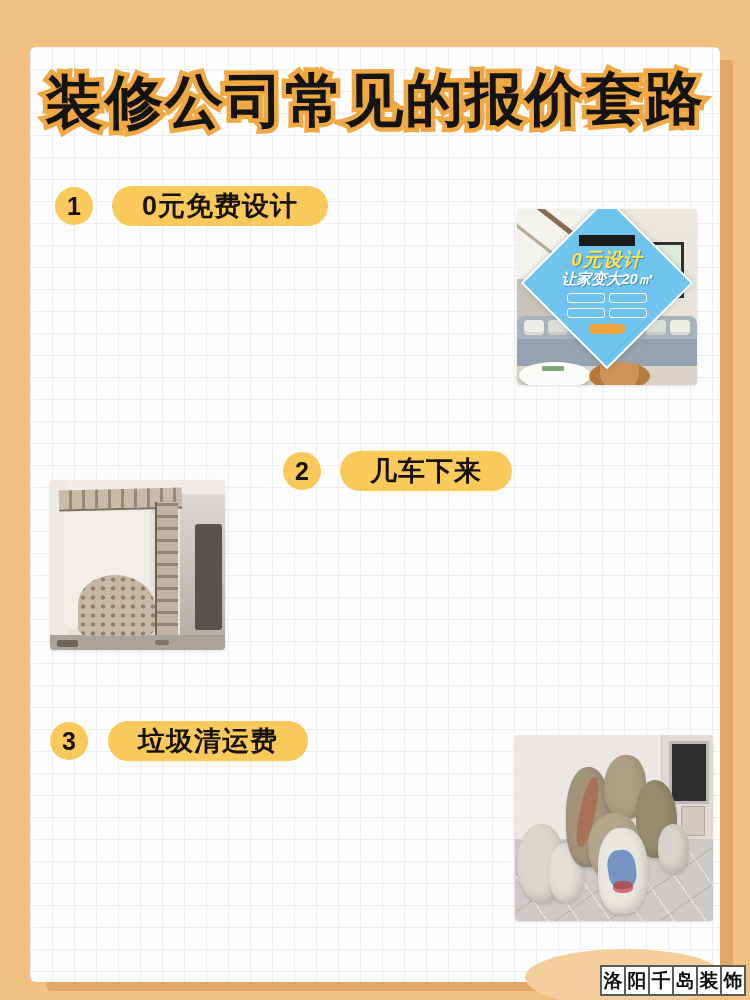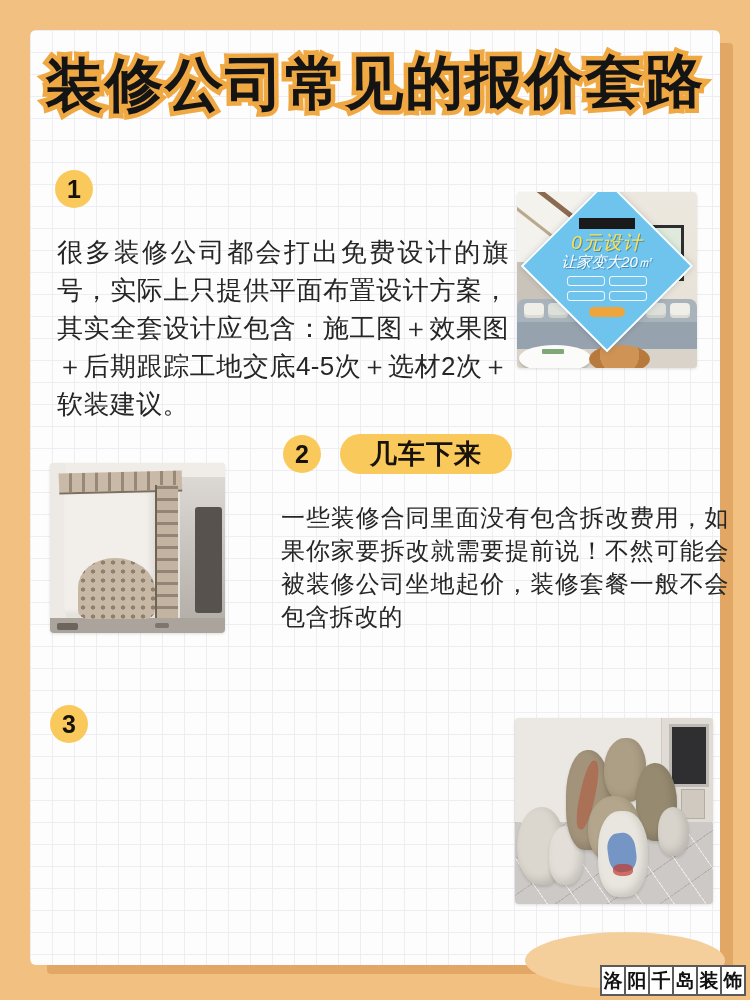--- a/index.html
+++ b/index.html
@@ -2,21 +2,21 @@
 <html><head>
 <meta charset="utf-8">
 <style>
   html,body{margin:0;padding:0;}
   body{
     width:750px;height:1000px;position:relative;overflow:hidden;
     background:#F2C181;
     font-family:"Liberation Sans","DejaVu Sans",sans-serif;
     -webkit-font-smoothing:antialiased;
   }
-  .canvas{position:absolute;inset:0;}
+  .canvas{position:absolute;inset:0;margin-top:17px;}
 
   
   .panel{
     position:absolute;left:30px;top:30px;width:690px;height:935px;
     background:#FDFDFD;border-radius:6px;
     background-image:
       linear-gradient(#EDEDF2 1px, transparent 1px),
       linear-gradient(90deg,#EDEDF2 1px, transparent 1px);
     background-size:22px 22px;
     box-shadow:15px 11px 0 -2px rgba(216,152,82,.62);
@@ -77,22 +77,22 @@
   .p1-pw1{left:4%;} .p1-pw2{left:17%;background:#DDE0DA;} .p1-pw3{right:17%;background:#DDE0DA;} .p1-pw4{right:4%;}
   .p1-floor{left:0;bottom:0;width:100%;height:11%;background:#D9D3CA;}
   .p1-table{left:1%;bottom:-2%;width:40%;height:15%;background:#FBFBF9;border-radius:50%;box-shadow:0 2px 2px rgba(0,0,0,.15);}
   .p1-book{left:14%;bottom:8%;width:12%;height:3%;background:#7FA877;border-radius:1px;}
   .p1-stool{left:40%;bottom:-3%;width:34%;height:16%;background:radial-gradient(circle at 50% 35%,#CE9355 0 55%,#B87A3C 56%);border-radius:50%;}
   .p1-plant{left:47%;top:64%;width:14px;height:22px;background:radial-gradient(circle at 50% 20%,#F6F6F2 0 28%,transparent 30%),linear-gradient(#6E9B5E,#4F7C44);border-radius:40% 40% 20% 20%;}
   .p1-diamond{left:50%;top:42%;width:118px;height:118px;background:#6FC4EE;border:2px solid #FFF;transform:translate(-50%,-50%) rotate(45deg);box-shadow:0 0 6px rgba(0,0,0,.15);}
   .p1-ad{left:50%;top:15%;width:130px;transform:translateX(-50%);text-align:center;z-index:5;}
   .p1-ad *{position:static;}
   .p1-tv{display:block;width:56px;height:11px;background:#1A1A1A;margin:0 auto 3px;}
-  .p1-head{display:block;color:#FFE14D;font-size:19px;font-weight:400;font-style:italic;line-height:21px;text-shadow:1px 1px 0 rgba(40,90,130,.55);letter-spacing:1px;}
-  .p1-sub{display:block;color:#FFF;font-size:15px;font-weight:400;font-style:italic;line-height:18px;text-shadow:1px 1px 0 rgba(40,90,130,.55);}
+  .p1-head{display:block;color:#FFE14D;font-size:19px;font-weight:700;font-style:italic;line-height:21px;text-shadow:1px 1px 0 rgba(40,90,130,.55);letter-spacing:1px;}
+  .p1-sub{display:block;color:#FFF;font-size:15px;font-weight:700;font-style:italic;line-height:18px;text-shadow:1px 1px 0 rgba(40,90,130,.55);}
   .p1-chips{display:flex;justify-content:center;gap:4px;margin-top:5px;}
   .p1-chip{display:block;width:36px;height:8px;border:1px solid rgba(255,255,255,.92);border-radius:3px;}
   .p1-cta{display:block;width:36px;height:10px;background:#F0A53C;border-radius:5px;margin:6px auto 0;}
 
   
   .p2-left{left:0;top:0;width:9%;height:100%;background:#EDEAE5;}
   .p2-ceiling{left:0;top:0;width:100%;height:8%;background:#F0EDE9;}
   .p2-lintel{left:5%;top:5%;width:70%;height:11%;background:repeating-linear-gradient(90deg,#C9BAA8 0 10px,#978878 10px 13px);transform:rotate(-1.5deg);border-bottom:2px solid #7E7060;}
   .p2-wall{left:8%;top:16%;width:52%;height:72%;background:#F2EFEA;box-shadow:inset -4px 0 6px rgba(0,0,0,.08);}
   .p2-col{left:60%;top:13%;width:12%;height:78%;background:repeating-linear-gradient(0deg,#C3B4A2 0 9px,#938576 9px 12px);border-left:2px solid #6F6354;}
@@ -139,21 +139,21 @@
 </style>
 </head>
 <body>
 
 <div class="canvas">
   <div class="panel">
 
     <h1 class="title">装修公司常见的报价套路</h1>
 
     <div class="num-circle c1">1</div>
-    <p class="body-text p1">很多装修公司都会打出免费设计的旗号，实际上只提供平面布置设计方案，其实全套设计应包含：施工图＋效果图＋后期跟踪工地交底4-5次＋选材2次＋软装建议。</p>
+    <div class="pill b1">0元免费设计</div>
 
     <div class="photo photo1">
       <div class="p1-stair"></div>
       <div class="p1-rail"></div>
       <div class="p1-rail2"></div>
       <div class="p1-alcove"></div>
       <div class="p1-art">
         <div class="p1-leaf"></div>
       </div>
       <div class="p1-sofa-back"></div>
@@ -192,23 +192,23 @@
       <div class="p2-wall"></div>
       <div class="p2-lintel"></div>
       <div class="p2-col"></div>
       <div class="p2-floor"></div>
       <div class="p2-pile"></div>
       <div class="p2-debris1"></div>
       <div class="p2-debris2"></div>
     </div>
     <div class="num-circle c2">2</div>
     <div class="pill b2">几车下来</div>
-    <p class="body-text p2">一些装修合同里面没有包含拆改费用，如果你家要拆改就需要提前说！不然可能会被装修公司坐地起价，装修套餐一般不会包含拆改的</p>
 
     <div class="num-circle c3">3</div>
+    <div class="pill b3">垃圾清运费</div>
 
     <div class="photo photo3">
       <div class="p3-wallR"></div>
       <div class="p3-window"></div>
       <div class="p3-outlet"></div>
       <div class="p3-floor"></div>
       <div class="p3-bag p3-bagA"></div>
       <div class="p3-bag p3-bagB"></div>
       <div class="p3-bag p3-bagC">
         <div class="p3-streak"></div>

